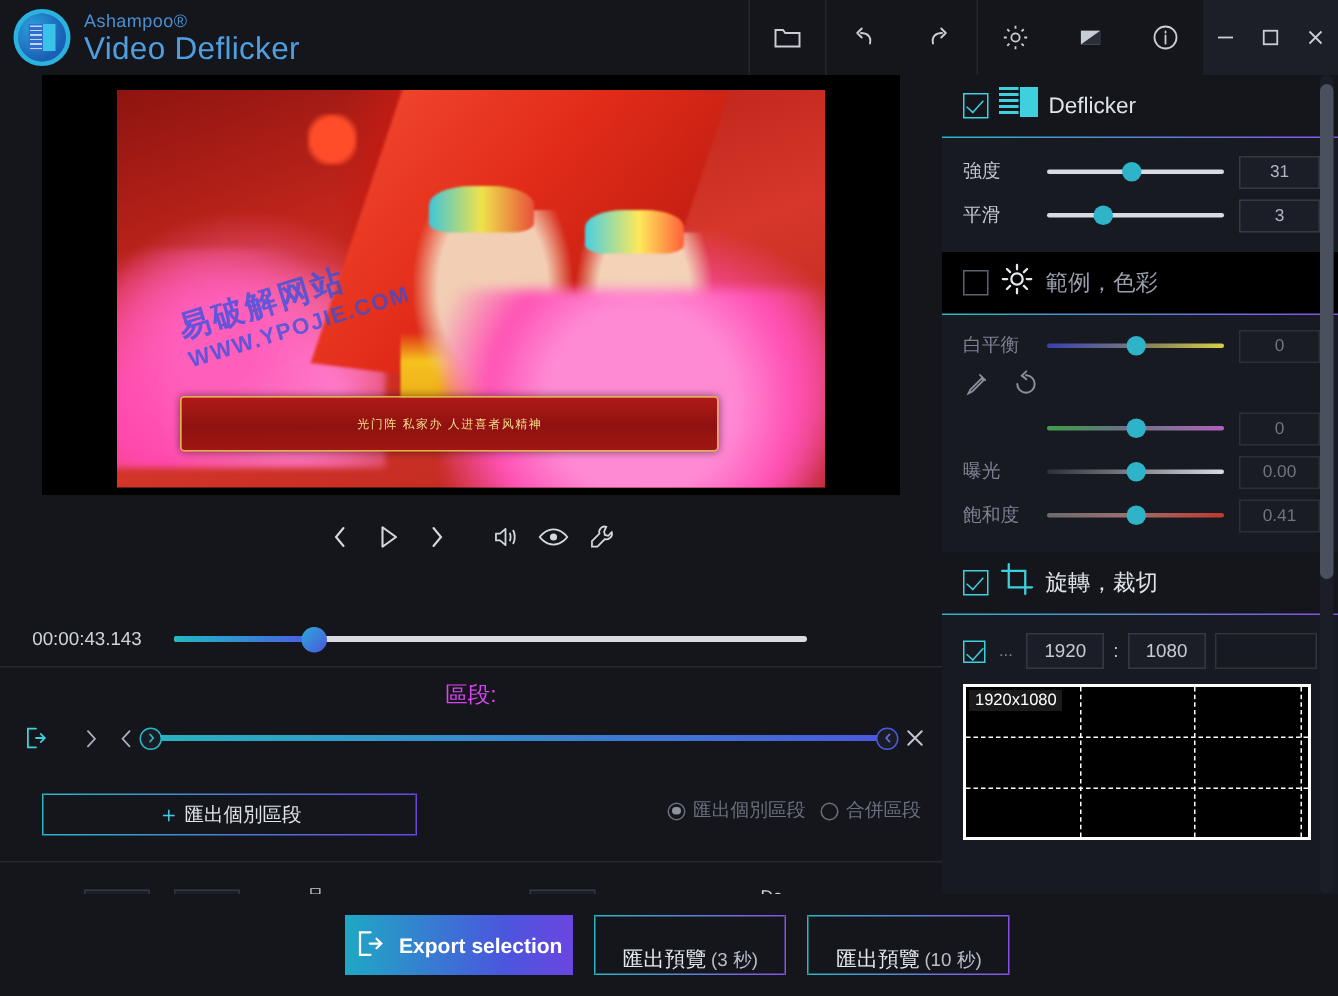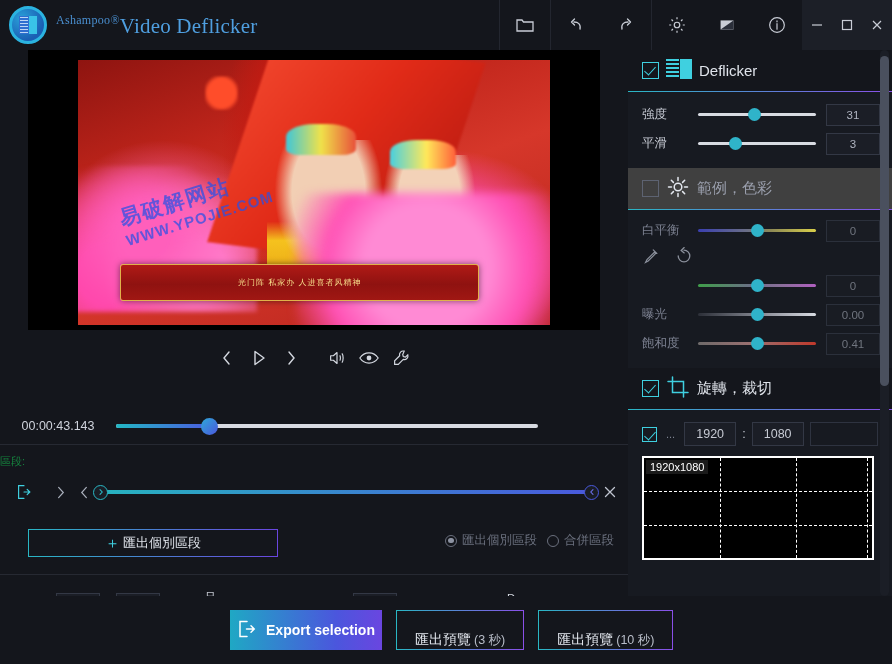--- a/index.html
+++ b/index.html
@@ -26,21 +26,21 @@
   }
   .logo-inner {
     width: 18px; height: 18px;
     background: linear-gradient(90deg,#2f6fd0 0 55%, #39c3e8 55% 100%);
     position: relative;
   }
   .logo-inner::before{
     content:""; position:absolute; left:1px; top:1px; width:8px; height:16px;
     background: repeating-linear-gradient(180deg,#bcd6f5 0 1px, transparent 1px 3px);
   }
-  .brand { display: flex; flex-direction: row; justify-content: center; line-height: 1; font-family: Liberation Serif, serif; }
+  .brand { display: flex; flex-direction: column; justify-content: center; line-height: 1; }
   .brand-top { font-size: 12px; color: #4a8fd0; letter-spacing: .3px; }
   .brand-main { font-size: 21px; color: #4f9fe0; margin-top: 2px; letter-spacing: .2px; }
 
   .tb-spacer { flex: 1; }
   .tb-sep { width: 1px; height: 50px; background: #23262f; }
   .tb-btn {
     width: 50px; height: 50px; display: flex; align-items: center; justify-content: center;
     cursor: pointer;
   }
   .tb-btn svg { display: block; }
@@ -136,22 +136,22 @@
   }
   .seek-knob {
     position:absolute; left:22%; top:50%; width:17px; height:17px; margin-left:-8px; margin-top:-8.5px;
     border-radius:50%; background: linear-gradient(135deg,#2ea9d8,#4b56dd); cursor:pointer;
   }
 
   .divider-h { position:absolute; left:0; width:628px; height:1px; background:#262932; }
 
   
   .seg-title {
-    position:absolute; top: 404px; left:0; width: 628px; text-align:left;
-    font-size: 11px; color: #15803d;
+    position:absolute; top: 404px; left:0; width: 628px; text-align:center;
+    font-size: 15px; color: #d946ef;
   }
   .seg-row { position:absolute; top: 428px; left: 0; width: 628px; height: 28px; display:flex; align-items:center; }
   .seg-icon { width: 48px; display:flex; align-items:center; justify-content:center; cursor:pointer; }
   .seg-arrow { width: 24px; display:flex; align-items:center; justify-content:center; cursor:pointer; }
   .seg-track-wrap { position:relative; flex:1; height:20px; display:flex; align-items:center; margin-left:4px; }
   .seg-track {
     position:relative; width: 100%; height: 4px; border-radius:2px;
     background: linear-gradient(90deg,#27b3bf 0%, #4a59dd 100%);
   }
   .seg-handle {
@@ -207,21 +207,21 @@
   
   .rpanel {
     position:absolute; top:50px; left:628px; width: 264px; height: 546px;
     background:#171a21; overflow:hidden;
   }
   .sec-head {
     height: 42px; display:flex; align-items:center; gap: 7px; padding-left: 14px;
     background:#14161c; border-bottom: 1px solid;
     border-image: linear-gradient(90deg,#29b7c4,#8a4fe8) 1;
   }
-  .sec-head.sub { background:#404040; }
+  .sec-head.sub { background:#000000; }
   .chk {
     width: 17px; height:17px; border:1.5px solid #3fd0e0; position:relative; flex:none;
   }
   .chk.off { border-color:#5d6372; }
   .chk.on::after {
     content:""; position:absolute; left:4px; top:1px; width:5px; height:10px;
     border:solid #3fd0e0; border-width: 0 1.8px 1.8px 0; transform: rotate(42deg);
   }
   .sec-title { font-size: 15px; color:#dfe3ea; }
   .sec-title.dim { color:#9a9fad; }

